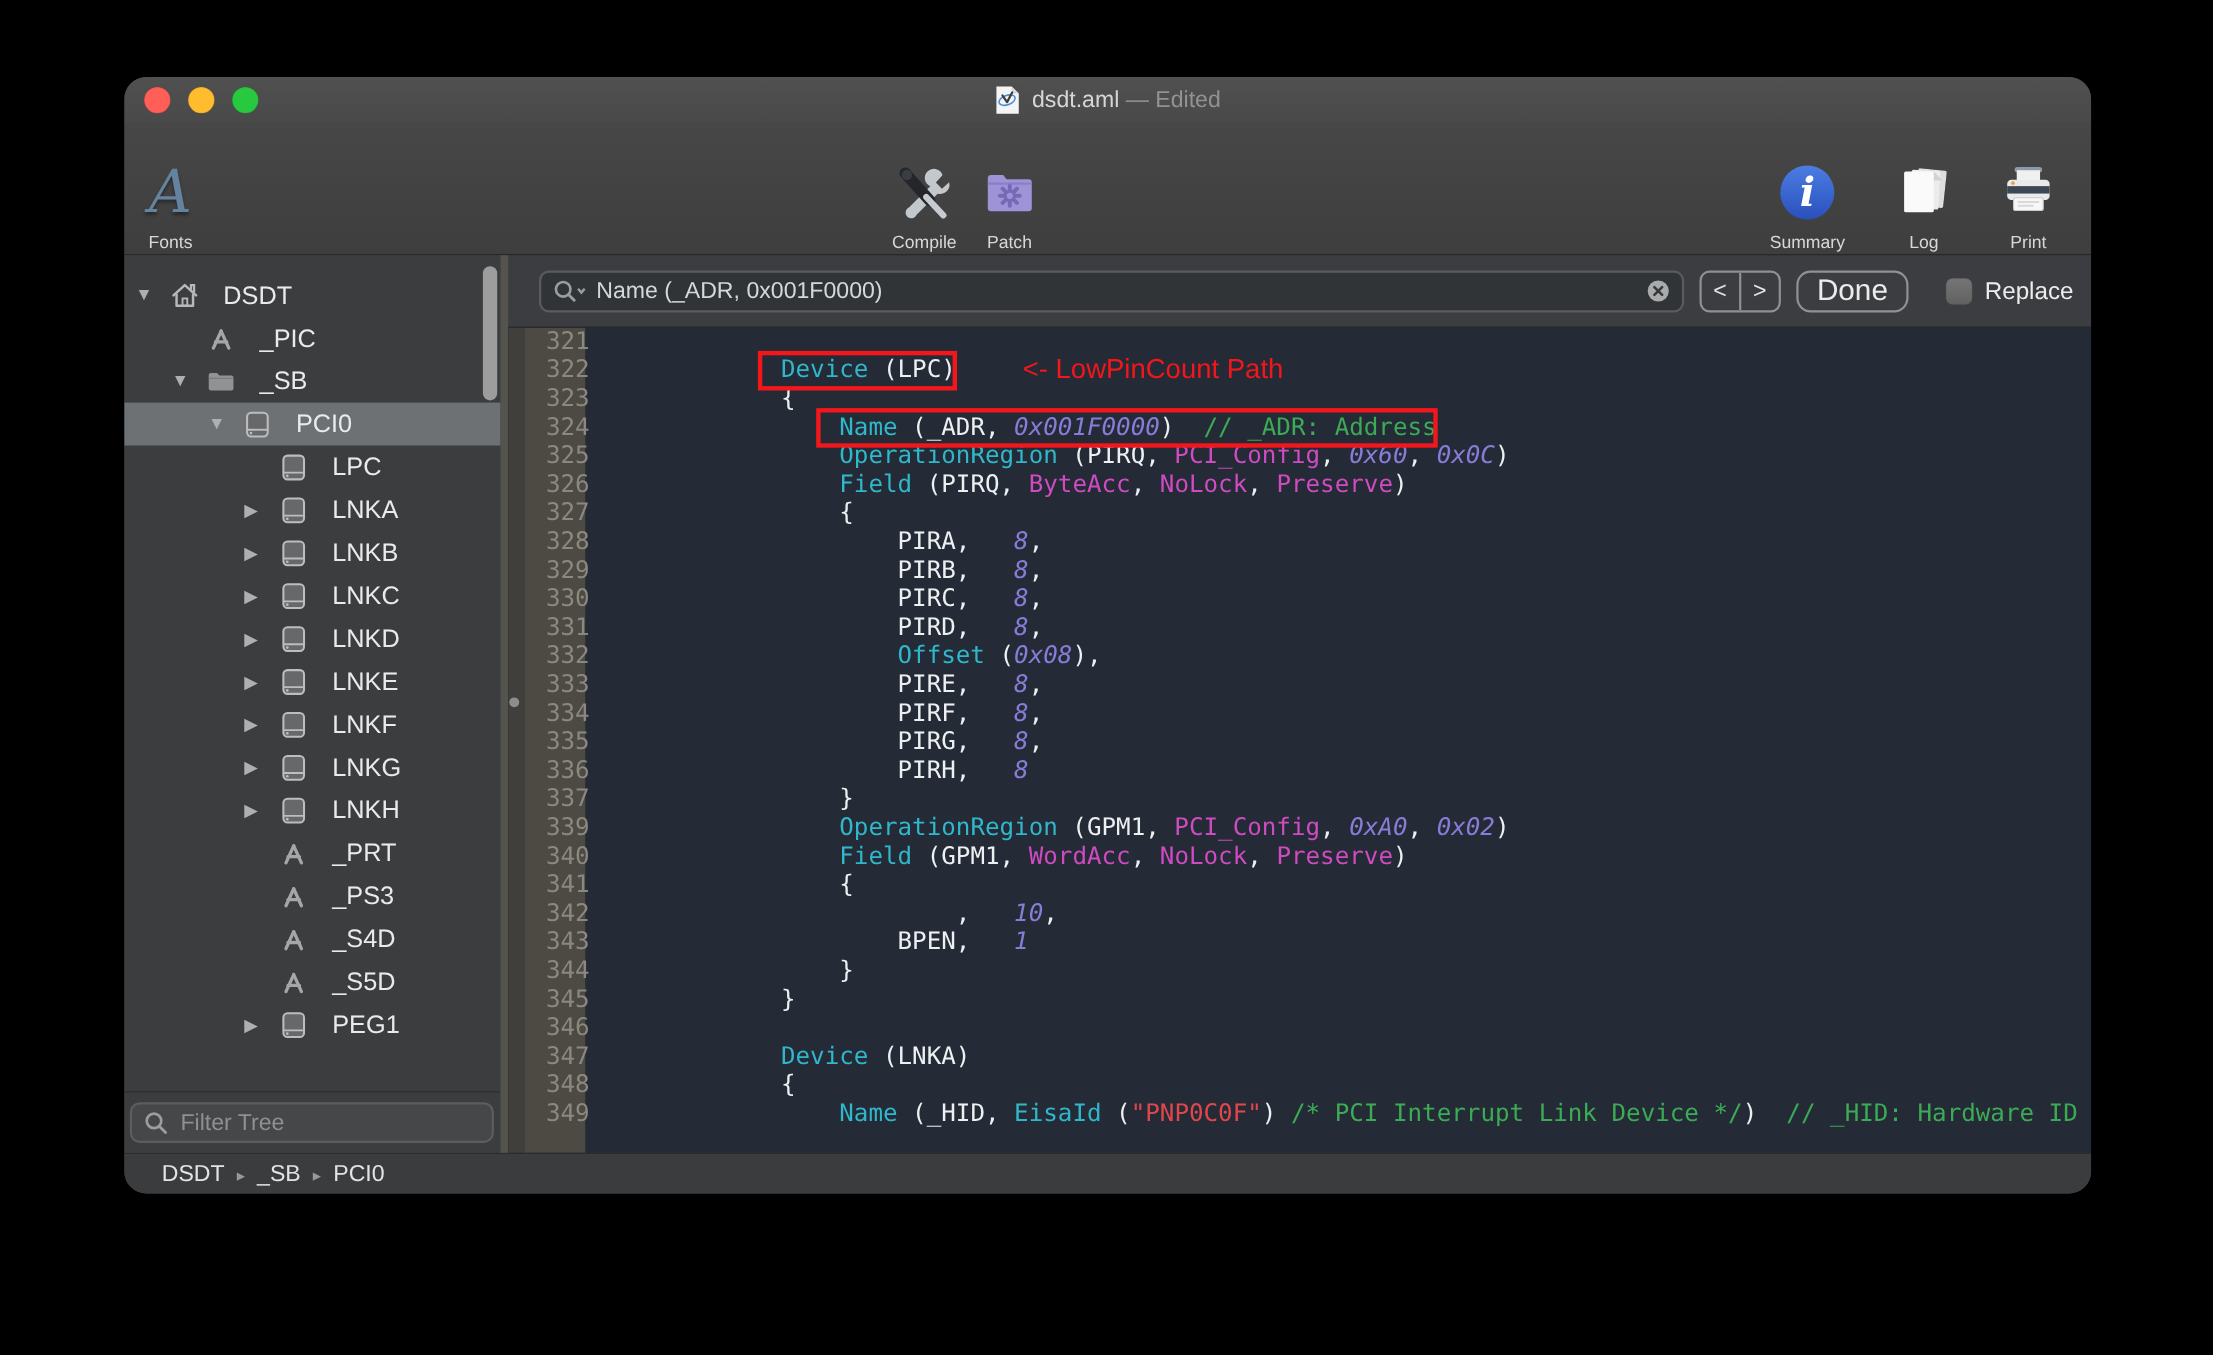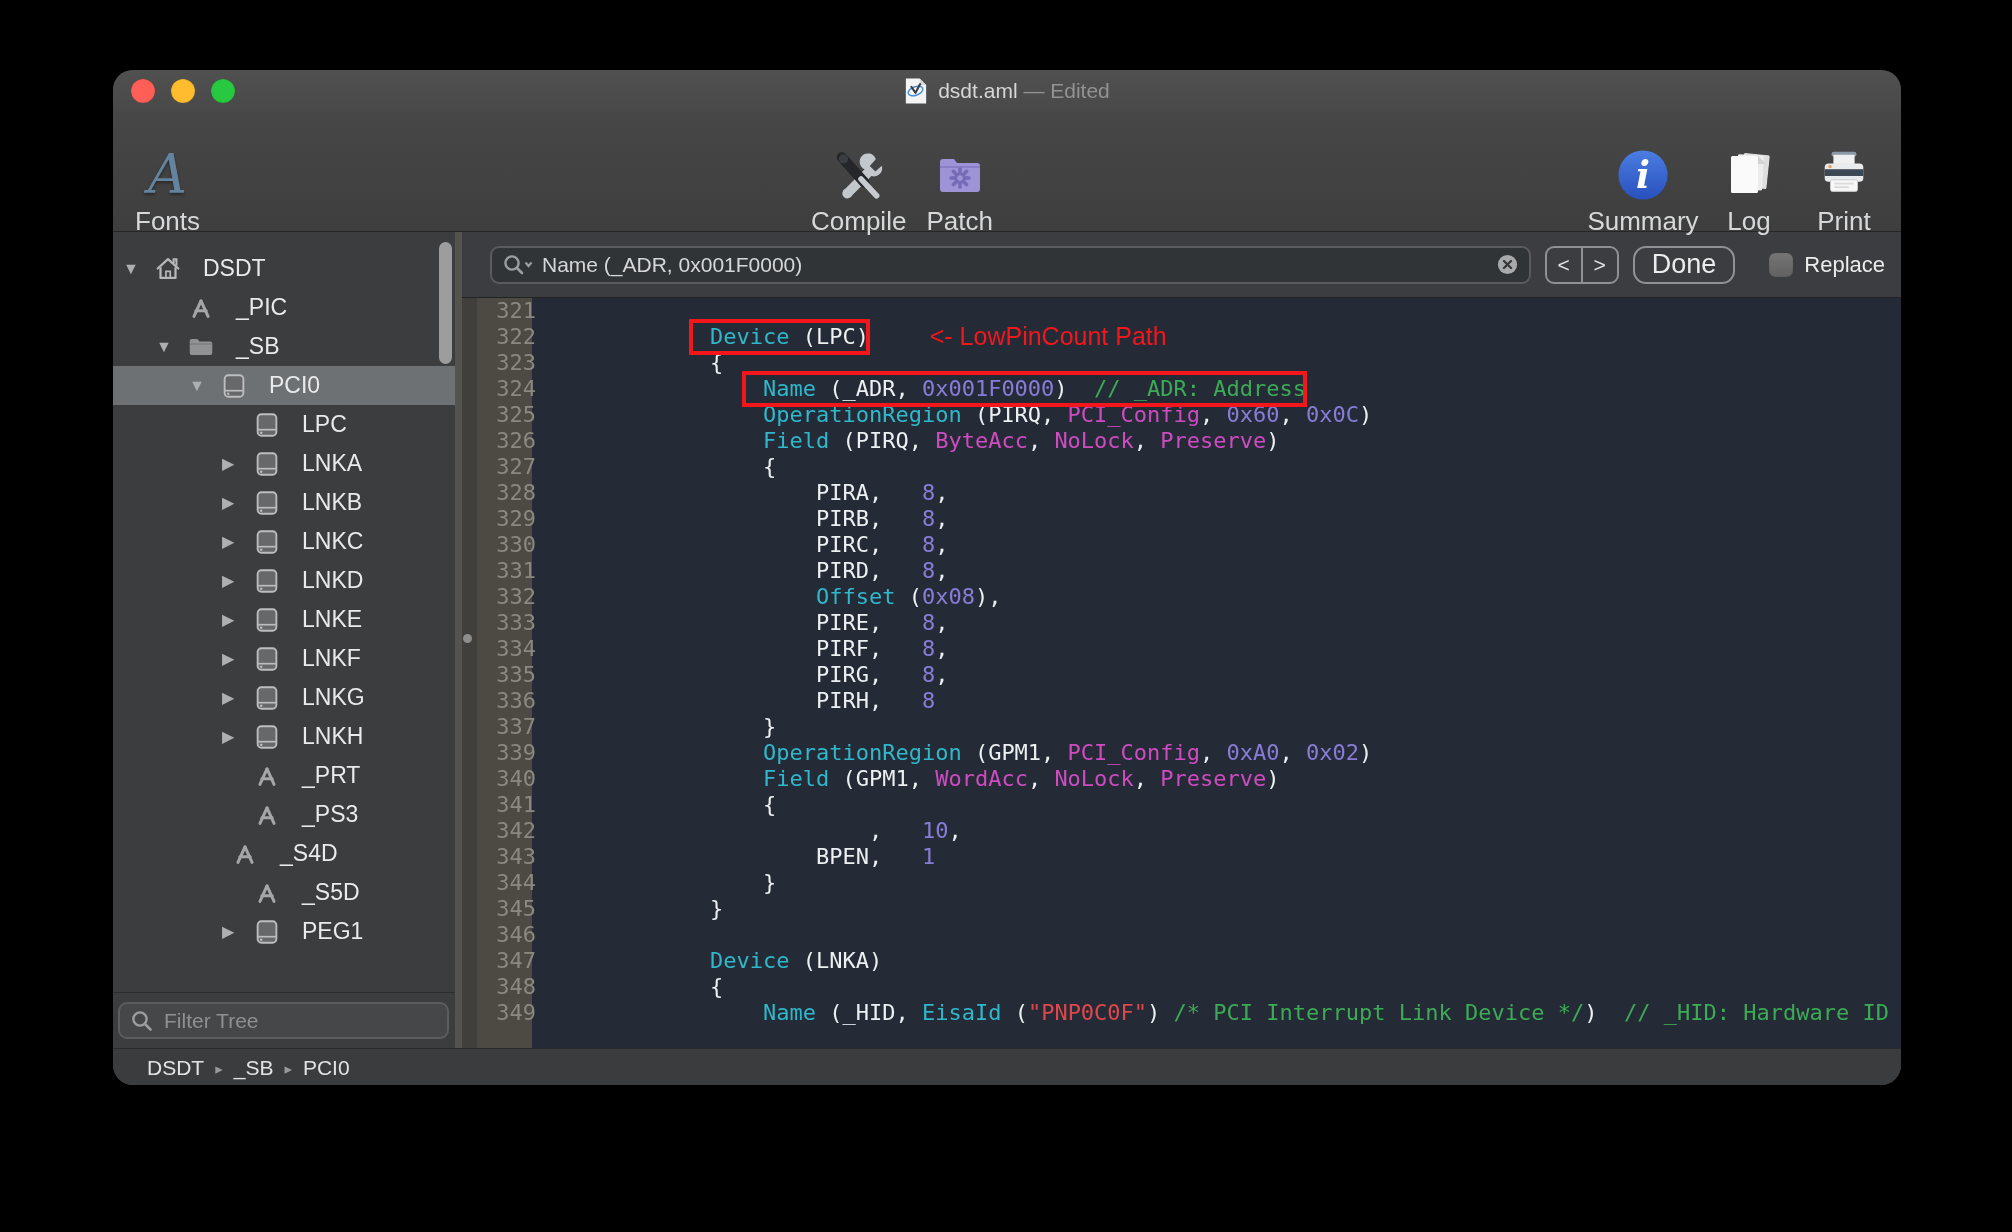--- a/index.html
+++ b/index.html
@@ -25,21 +25,21 @@
   .proxy-icon{width:24px;height:28px;}
   .title-text{font-size:21px;color:#d6d6d6;}
   .title-text .dim{color:#929292;}
   
   .toolbar{
     height:119px;flex:0 0 119px;background:linear-gradient(#474747,#3e3e3e);
     border-bottom:1px solid #262626;position:relative;
   }
   .tb-item{display:flex;flex-direction:column;align-items:center;justify-content:flex-end;height:108px;padding-top:8px;}
   .tb-item .ic{height:66px;display:flex;align-items:center;justify-content:center;}
-  .tb-item .lbl{font-size:26px;color:#d7d8d9;margin-top:2px;line-height:22px;}
+  .tb-item .lbl{font-size:16px;color:#d7d8d9;margin-top:2px;line-height:22px;}
   .tb-left{position:absolute;left:22px;top:4px;}
   .tb-center{position:absolute;left:698px;top:4px;display:flex;gap:20px;}
   .tb-right{position:absolute;right:16px;top:4px;display:flex;gap:18px;}
   .fonts-a{font-family:"DejaVu Serif",serif;font-style:italic;font-size:54px;line-height:58px;color:#64839f;text-shadow:0 2px 3px rgba(0,0,0,.4);}
   
   .main{flex:0 0 816px;height:816px;display:flex;min-height:0;}
   
   .sidebar{width:342px;flex:0 0 342px;background:#3b3d3f;position:relative;}
   .tree{padding-top:17px;}
   .tree-row{height:39px;display:flex;align-items:center;color:#e9eaeb;font-size:23px;}
@@ -82,21 +82,21 @@
     flex:1;position:relative;overflow:hidden;background:#252b36;
     font-family:"DejaVu Sans Mono",monospace;font-size:22px;
   }
   .gutter-strip{position:absolute;left:0;top:0;bottom:0;width:70px;background:linear-gradient(to right,#413f3c 0 15px,#4c4a43 15px);}
   .code-lines{position:absolute;left:0;top:0;right:0;padding-left:12px;}
   .cl{display:flex;height:26px;line-height:26px;}
   .ln{width:70px;flex:0 0 70px;box-sizing:border-box;padding-right:8px;text-align:right;color:#8b897f;position:relative;z-index:1;}
   .lt{white-space:pre;padding-left:60px;}
   .lt .k{color:var(--c-keyword);}
   .lt .p{color:var(--c-plain);}
-  .lt .n{color:var(--c-number);}
+  .lt .n{color:var(--c-number);font-style:italic;}
   .lt .m{color:var(--c-constant);}
   .lt .c{color:var(--c-comment);}
   .lt .s{color:var(--c-string);}
   .overlay-box{position:absolute;border:4px solid var(--c-annot);z-index:3;}
   .overlay-note{position:absolute;z-index:3;color:var(--c-annot);font-family:"Liberation Sans",sans-serif;font-size:25px;font-weight:500;line-height:30px;white-space:nowrap;}
   .split-dot{position:absolute;left:1px;top:336px;width:9px;height:9px;border-radius:50%;background:#8d8d8b;z-index:2;}
   
   .bottombar{
     flex:0 0 37px;height:37px;background:#3a3c3e;border-top:1px solid #2b2b2b;
     display:flex;align-items:center;padding-left:34px;gap:11px;
@@ -376,21 +376,21 @@
             <span class="tri"></span>
             <span class="t-ic">
               <svg viewBox="0 0 32 32" fill="none" stroke="#a6a6a6" stroke-width="3.2" stroke-linecap="round">
                 <path d="M8.5 25 L16 8.5"></path>
                 <path d="M16 8.5 L23.5 25"></path>
                 <path d="M10.5 19 H21.5"></path>
               </svg>
             </span>
             <span class="t-lbl">_PS3</span>
           </div>
-          <div class="tree-row" style="padding-left: 87px;">
+          <div class="tree-row" style="padding-left: 109px;">
             <span class="tri"></span>
             <span class="t-ic">
               <svg viewBox="0 0 32 32" fill="none" stroke="#a6a6a6" stroke-width="3.2" stroke-linecap="round">
                 <path d="M8.5 25 L16 8.5"></path>
                 <path d="M16 8.5 L23.5 25"></path>
                 <path d="M10.5 19 H21.5"></path>
               </svg>
             </span>
             <span class="t-lbl">_S4D</span>
           </div>

